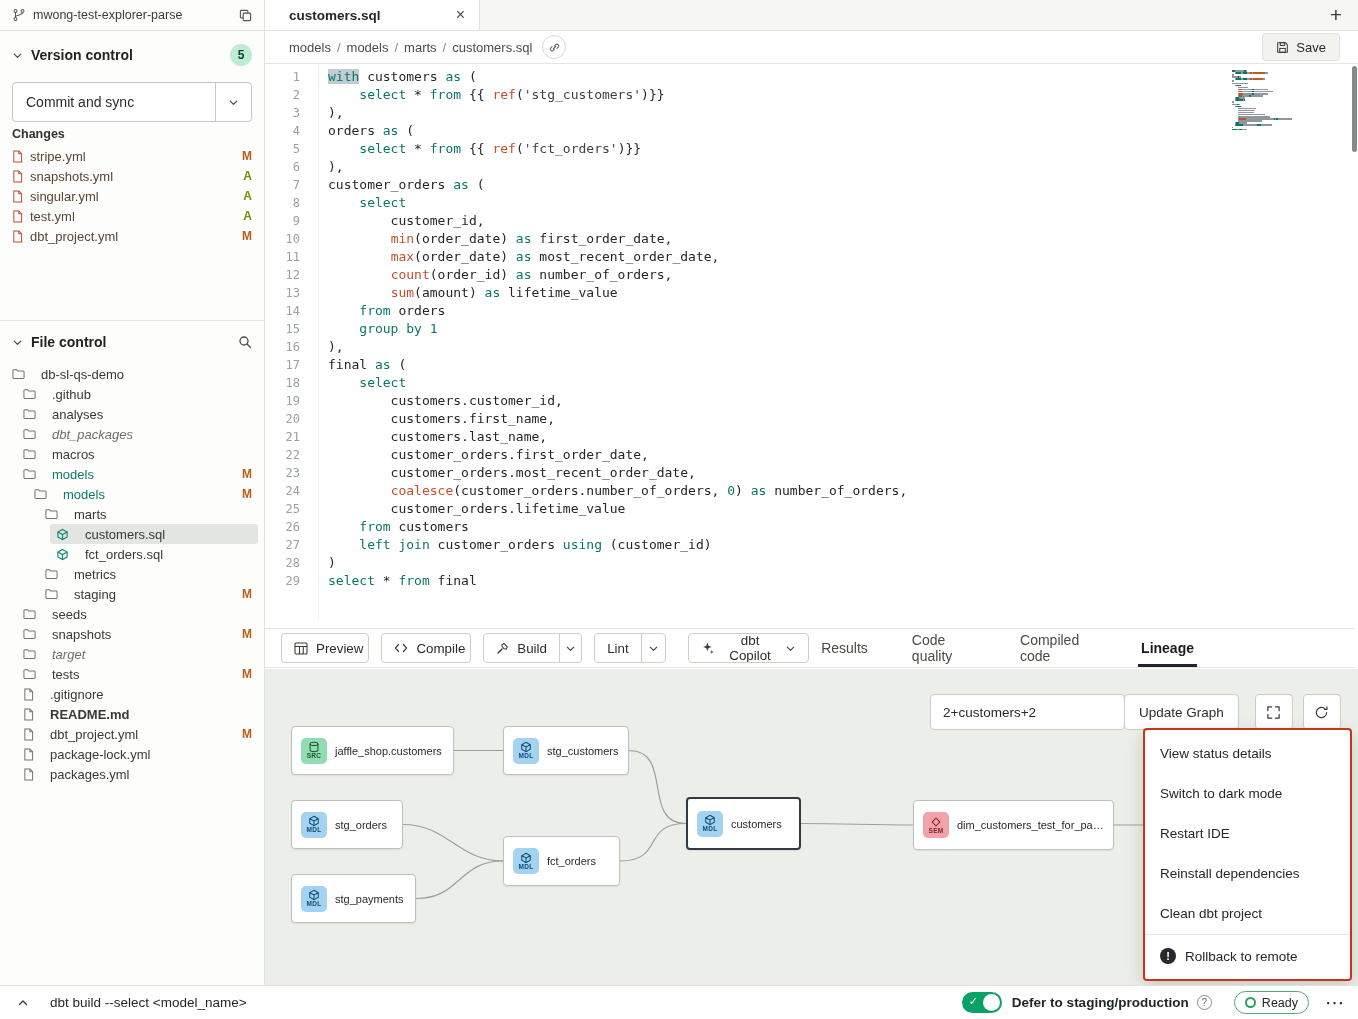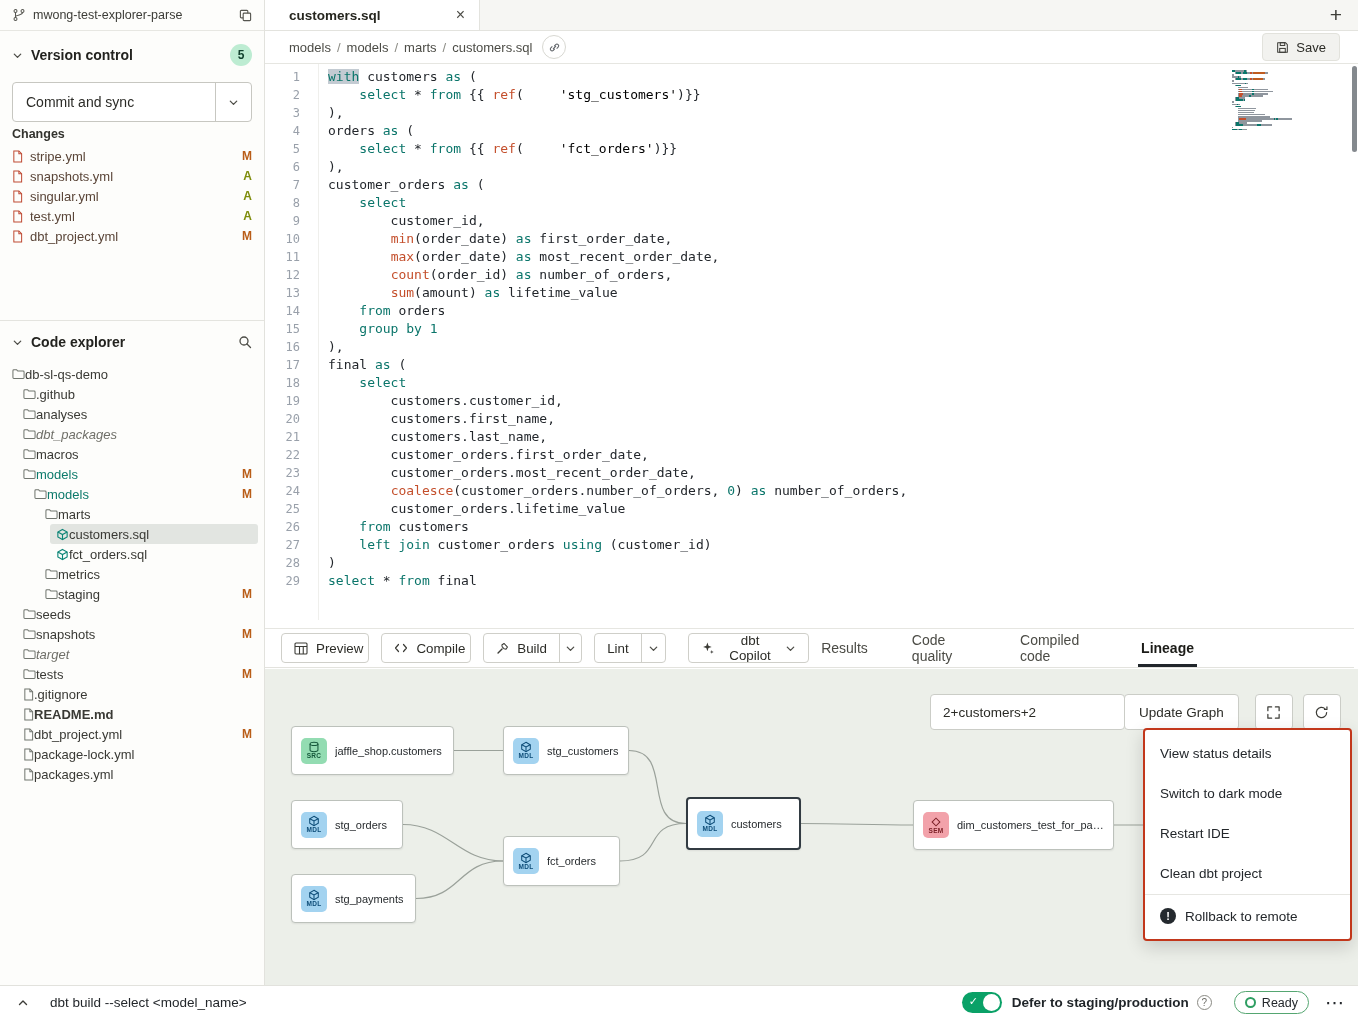--- a/index.html
+++ b/index.html
@@ -18,21 +18,21 @@
   .vc-badge{margin-left:auto;width:22px;height:22px;border-radius:50%;background:#bdecd2;color:#11402d;font-size:12px;font-weight:700;display:flex;align-items:center;justify-content:center;}
   .vc{height:290px;border-bottom:1px solid #e4e4df;}
   .commit-btn{margin:8px 12px 0;height:40px;border:1px solid #c7c7c1;border-radius:4px;background:#fff;display:flex;align-items:stretch;overflow:hidden;}
   .commit-label{flex:1;display:flex;align-items:center;padding-left:13px;font-size:14px;color:#2b2b27;}
   .commit-chev{width:36px;border-left:1px solid #c7c7c1;display:flex;align-items:center;justify-content:center;}
   .changes-label{margin:5px 12px 5px;font-size:12.5px;font-weight:600;color:#33332e;}
   .change-row{height:20px;display:flex;align-items:center;gap:7px;padding:0 12px;font-size:13px;color:#5a4538;}
   .change-status{margin-left:auto;font-size:12px;font-weight:700;width:12px;text-align:right;}
   .st-M{color:#b95d18;} .st-A{color:#7d8c0a;}
   .fe-tree{margin-top:6px;}
-  .tree-row{height:20px;display:flex;align-items:center;gap:0;font-size:13px;color:#393934;padding-right:12px;position:relative;}
+  .tree-row{height:20px;display:flex;align-items:center;gap:16px;font-size:13px;color:#393934;padding-right:12px;position:relative;}
   .tree-row .lbl{white-space:nowrap;position:relative;}
   .tree-row > *{position:relative;}
   .tree-row.selected::before{content:"";position:absolute;left:calc(var(--ind) - 6px);right:6px;top:0;bottom:0;background:#e2e5e1;border-radius:3px;}
   .tree-row.italic .lbl{font-style:italic;color:#6f6f68;}
   .tree-row.accent .lbl{color:#0c7a6b;}
 
   
   .main{position:absolute;left:265px;top:0;right:0;height:985px;background:#fff;}
   .tabbar{height:31px;background:#f6f6f3;border-bottom:1px solid #e3e3de;display:flex;align-items:stretch;}
   .tab{width:215px;background:#fff;border-right:1px solid #e3e3de;display:flex;align-items:center;padding:0 14px 0 24px;gap:8px;}
@@ -44,21 +44,21 @@
   .crumb{font-size:13px;color:#4c4c46;}
   .crumb-sep{font-size:13px;color:#8b8b84;}
   .link-btn{width:24px;height:24px;border:1px solid #d8d8d2;border-radius:50%;background:#fff;display:flex;align-items:center;justify-content:center;}
   .save-btn{margin-left:auto;height:28px;padding:0 13px;background:#f2f2ef;border:1px solid #e2e2dc;border-radius:4px;display:flex;align-items:center;gap:7px;font-size:13px;color:#2c2c27;}
   .editor{position:absolute;top:64px;left:0;right:0;height:564px;background:#fff;}
   .gutter-line{position:absolute;left:53px;top:0;bottom:8px;width:1px;background:#efefec;}
   #code-lines{position:absolute;top:4px;left:0;font-family:"DejaVu Sans Mono",monospace;}
   .code-row{display:flex;height:18px;}
   .ln{width:35px;text-align:right;font-size:12px;color:#99a0aa;line-height:18px;flex:none;}
   .ct{padding-left:28px;font-size:13px;line-height:18px;white-space:pre;color:#23272c;}
-  .tok-k{color:#0a756a;} .tok-f{color:#c44f2c;} .tok-s{color:#000000;margin-left:36px;} .tok-n{color:#0a756a;} .tok-p{color:#23272c;}
+  .tok-k{color:#0a756a;} .tok-f{color:#c44f2c;} .tok-s{color:#404040;} .tok-n{color:#0a756a;} .tok-p{color:#23272c;}
   .tok-sel{background:#c3cbd2;}
   #minimap{position:absolute;top:6px;right:62px;width:64px;overflow:hidden;}
   .mm-row{display:flex;height:1.5px;margin-bottom:0.6px;overflow:hidden;}
   .mm-seg{height:100%;flex:none;}
   .editor-scrollbar{position:absolute;right:1px;top:0;bottom:0;width:7px;}
   .editor-thumb{position:absolute;top:2px;right:0;width:5px;height:86px;background:#84898e;border-radius:3px;}
 
   
   .toolbar{position:absolute;top:628px;left:0;right:4px;height:40px;background:#fff;border-top:1px solid #e6e6e1;border-bottom:1px solid #e3e3de;display:flex;align-items:center;padding-left:16px;}
   .tb-btn{height:30px;border:1px solid #cfcfc9;border-radius:4px;background:#fff;display:flex;align-items:stretch;font-size:13.5px;color:#2c2c27;margin-right:12px;overflow:hidden;}
@@ -204,21 +204,21 @@
         </div>
     </section>
 
     <section class="fe">
       <div class="sec-head">
         <span class="ico">
             <svg width="11" height="11" viewBox="0 0 12 12">
               <path d="M2.5 4.5L6 8l3.5-3.5" fill="none" stroke="#4c4c46" stroke-width="1.4" stroke-linecap="round" stroke-linejoin="round"></path>
             </svg>
           </span>
-        <span class="sec-title">Code explorer</span>
+        <span class="sec-title">File control</span>
         <button class="ico" style="margin-left:auto">
             <svg width="14" height="14" viewBox="0 0 14 14">
               <circle cx="6" cy="6" r="4" fill="none" stroke="#4c4c46" stroke-width="1.3"></circle>
               <path d="M9 9l3.5 3.5" stroke="#4c4c46" stroke-width="1.3" stroke-linecap="round"></path>
             </svg>
           </button>
       </div>
       <div id="file-tree" class="fe-tree">
           <div class="tree-row" style="padding-left: 12px; --ind: 12px;">
             <span class="ico">
@@ -893,20 +893,23 @@
       <div class="menu-item">
         <span>View status details</span>
       </div>
       <div class="menu-item">
         <span>Switch to dark mode</span>
       </div>
       <div class="menu-item">
         <span>Restart IDE</span>
       </div>
       <div class="menu-item">
+        <span>Reinstall dependencies</span>
+      </div>
+      <div class="menu-item">
         <span>Clean dbt project</span>
       </div>
       <div class="menu-divider"></div>
       <div class="menu-item">
         <span class="alert-dot">!</span>
         <span>Rollback to remote</span>
       </div>
     </div>
 
   <footer class="statusbar">

